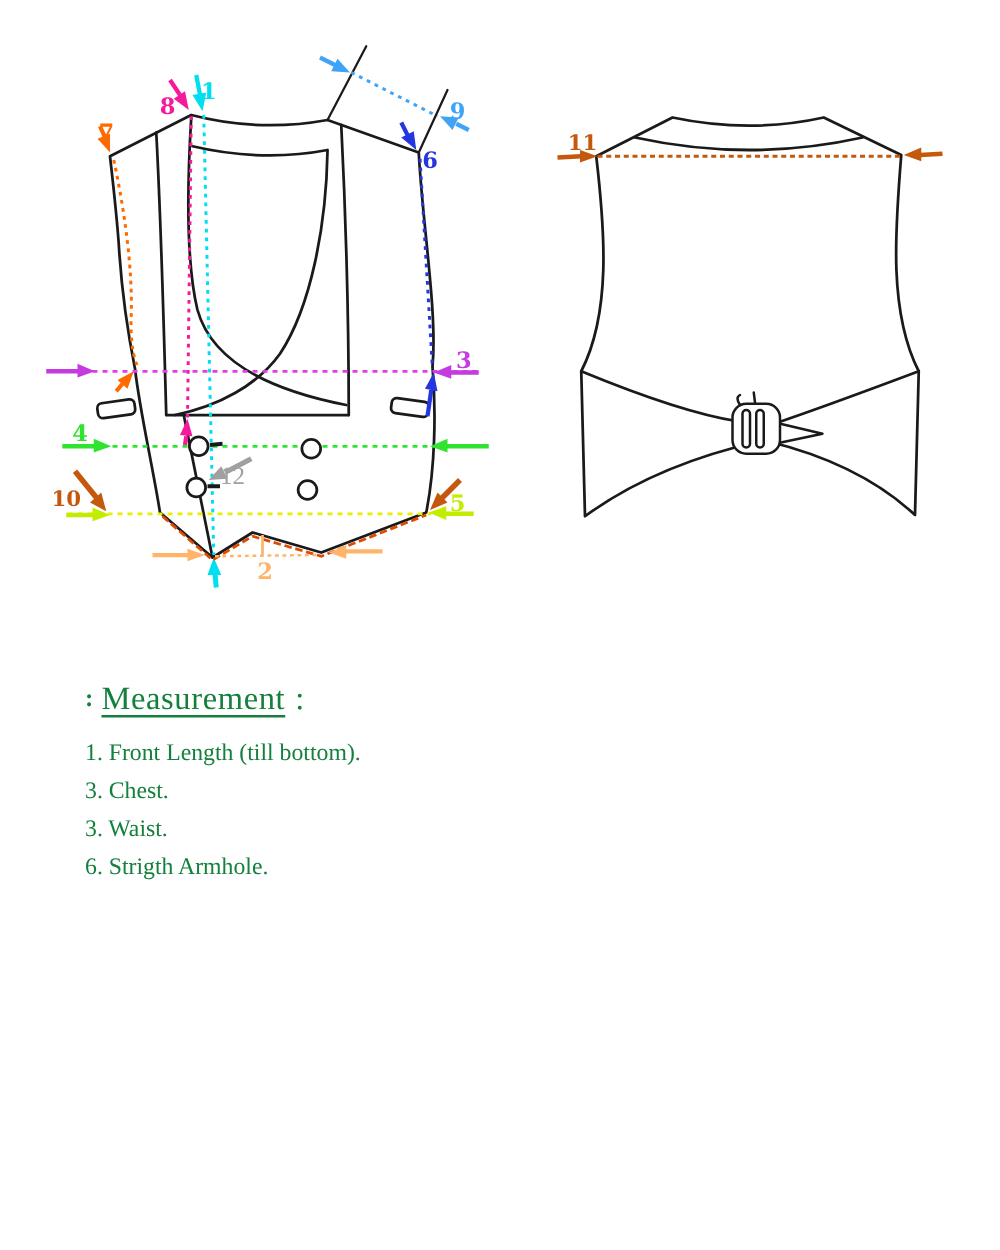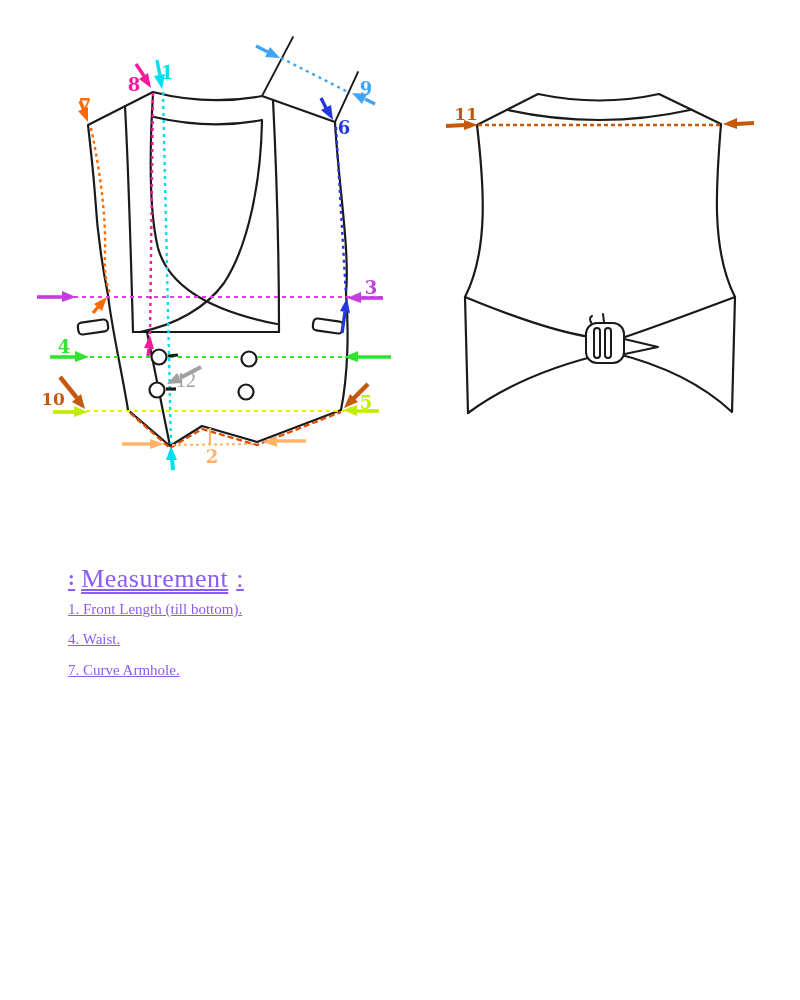--- a/index.html
+++ b/index.html
@@ -1,25 +1,25 @@
 <!DOCTYPE html>
 <html><head>
 <meta charset="utf-8">
 <style>
   html,body{margin:0;padding:0;background:#ffffff;}
   .page{position:relative;width:800px;height:1000px;background:#ffffff;overflow:hidden;
         font-family:"Liberation Serif", serif;}
   .diagram{position:absolute;left:0;top:0;}
-  .legend{position:absolute;left:68px;top:564px;width:680px;color:#8b5cf6;text-decoration:underline;}
+  .legend{position:absolute;left:68px;top:544px;width:680px;color:#15803d;}
   .legend-heading{font-size:26px;letter-spacing:.5px;}
   .legend-heading .pre-colon{font-weight:bold;font-size:20px;vertical-align:2px;margin-right:6px;}
   .legend-heading .head-word{text-decoration:underline;text-underline-offset:5px;
         text-decoration-thickness:2px;}
   .legend-heading .post-colon{margin-left:8px;}
-  .legend-list{font-size:15px;line-height:30.4px;}
+  .legend-list{margin-top:14px;font-size:19px;line-height:30.4px;}
   .legend-item{white-space:nowrap;}
   svg text.marknum{font-family:"DejaVu Serif", serif;font-weight:bold;font-size:18px;}
   svg text.marknum-sm{font-family:"DejaVu Serif", serif;font-weight:bold;font-size:17px;}
   svg text.marknum-gray{font-family:"Liberation Serif", serif;font-size:20px;}
 </style>
 </head>
 <body>
 
 <div class="page">
 
@@ -189,17 +189,18 @@
       <text class="marknum-sm" x="466" y="120" fill="#c4590e">11</text>
     </g>
   </svg>
 
   <div class="legend">
     <div class="legend-heading">
       <span class="pre-colon">:</span><span class="head-word">Measurement</span><span class="post-colon">:</span>
     </div>
     <div class="legend-list">
       <div class="legend-item">1. Front Length (till bottom).</div>
-      <div class="legend-item">4. Waist.</div>
-      <div class="legend-item">7. Curve Armhole.</div>
+      <div class="legend-item">3. Chest.</div>
+      <div class="legend-item">3. Waist.</div>
+      <div class="legend-item">6. Strigth Armhole.</div>
     </div>
   </div>
 </div>
 
 </body></html>

